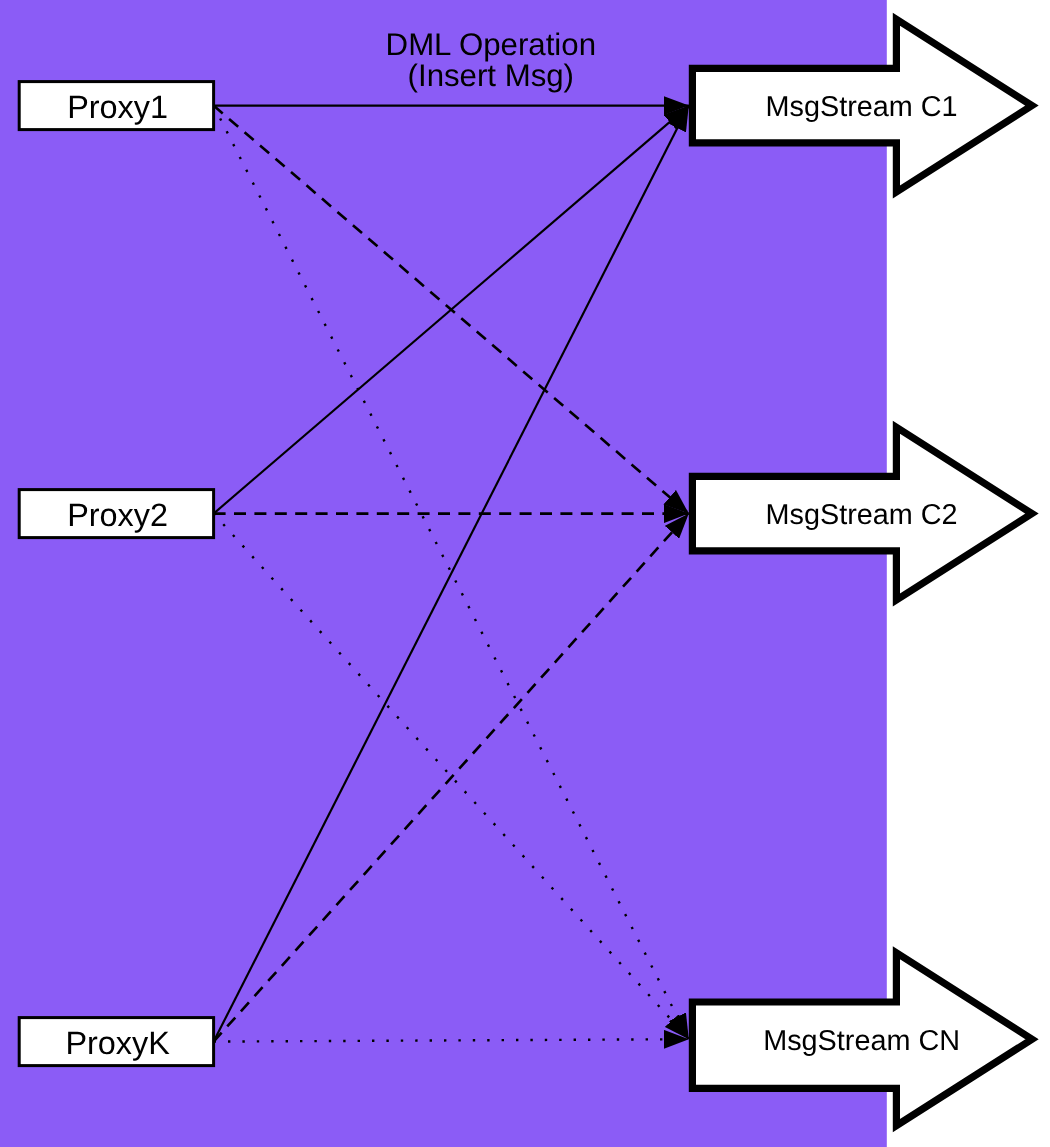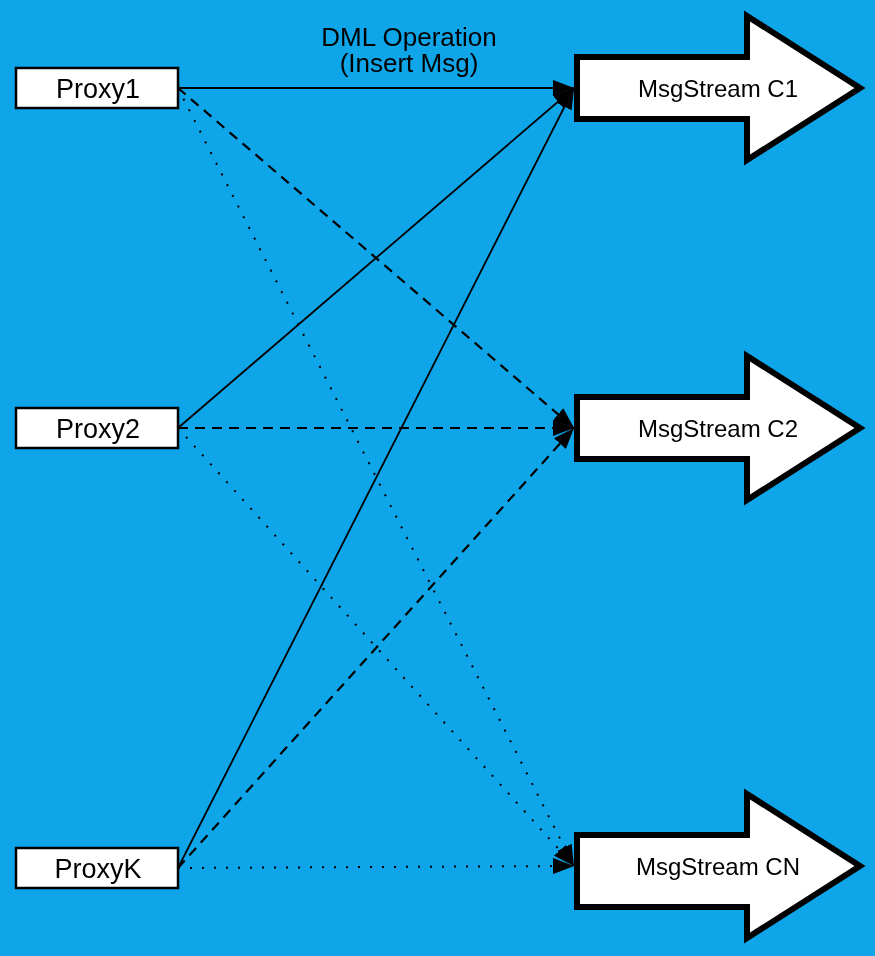--- a/index.html
+++ b/index.html
@@ -2,23 +2,23 @@
 <html><head>
 <meta charset="utf-8">
 <style>
   html, body {
     margin: 0;
     padding: 0;
     background: #ffffff;
   }
   .canvas {
     position: relative;
-    width: 875px;
+    width: 739px;
     height: 956px;
-    background: #0ea5e9;
+    background: #8b5cf6;
     font-family: "Liberation Sans", sans-serif;
   }
   svg text {
     font-family: "Liberation Sans", sans-serif;
     fill: #000000;
   }
   .proxy-rect {
     fill: #ffffff;
     stroke: #000000;
     stroke-width: 2.5;

